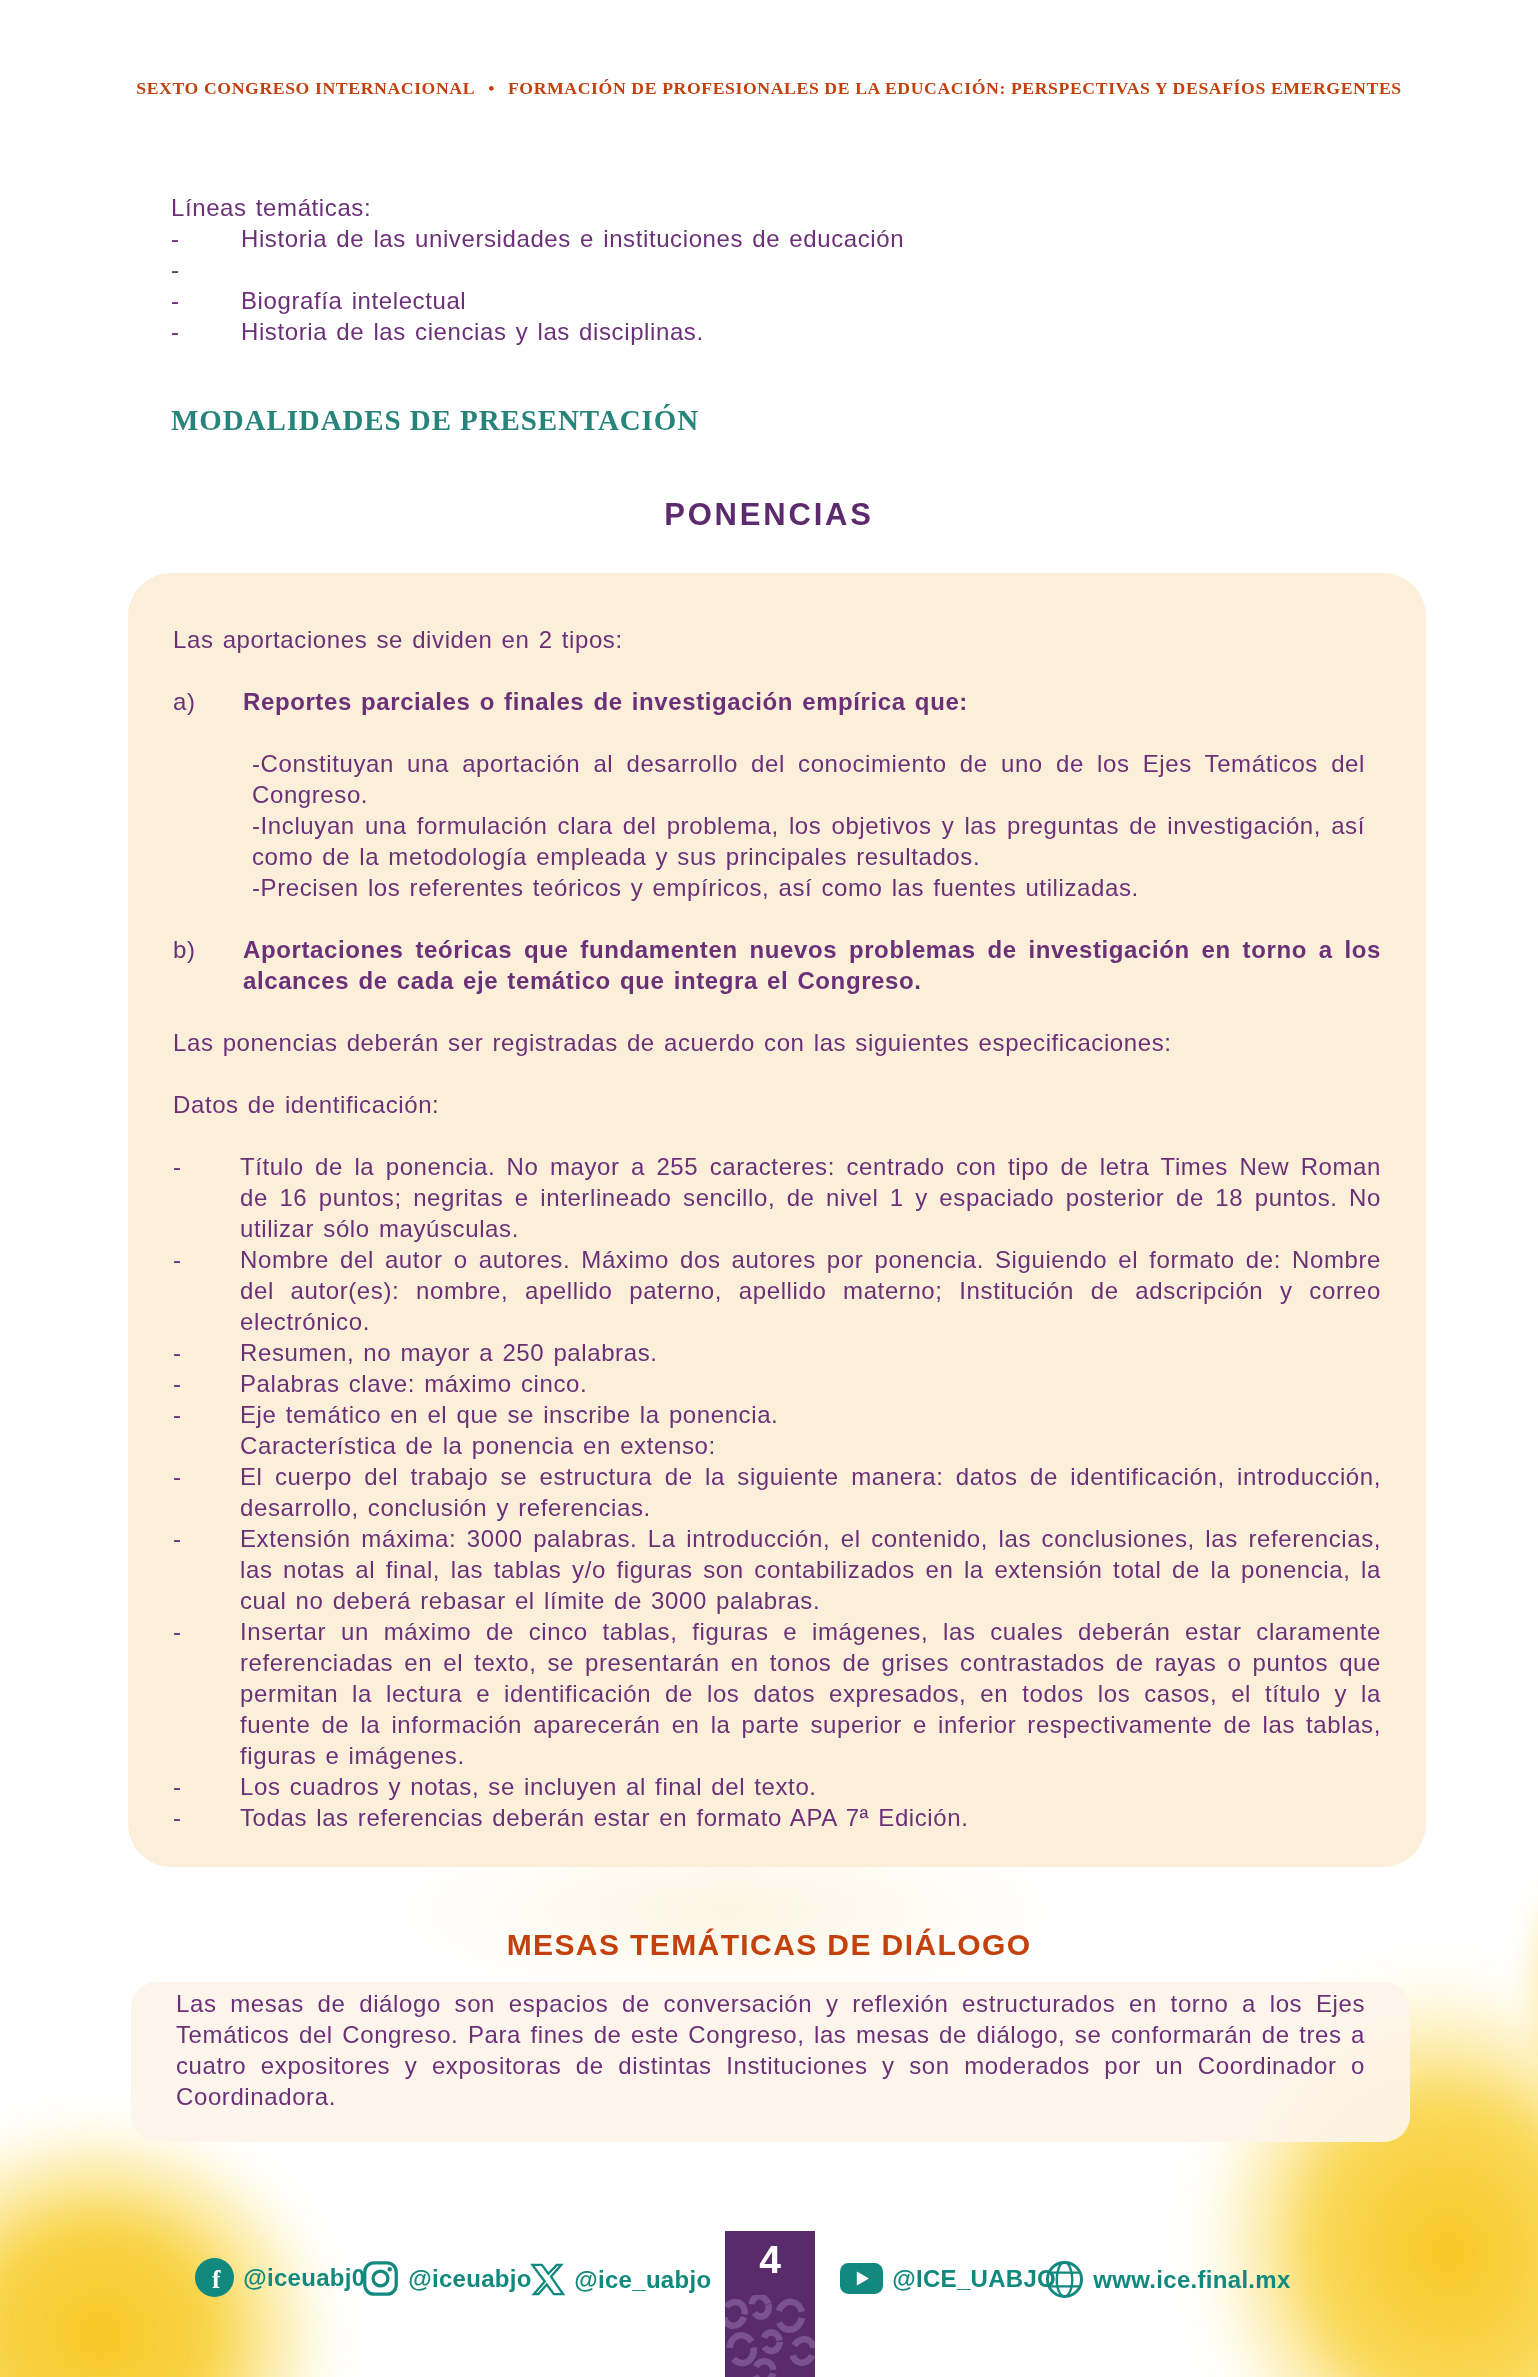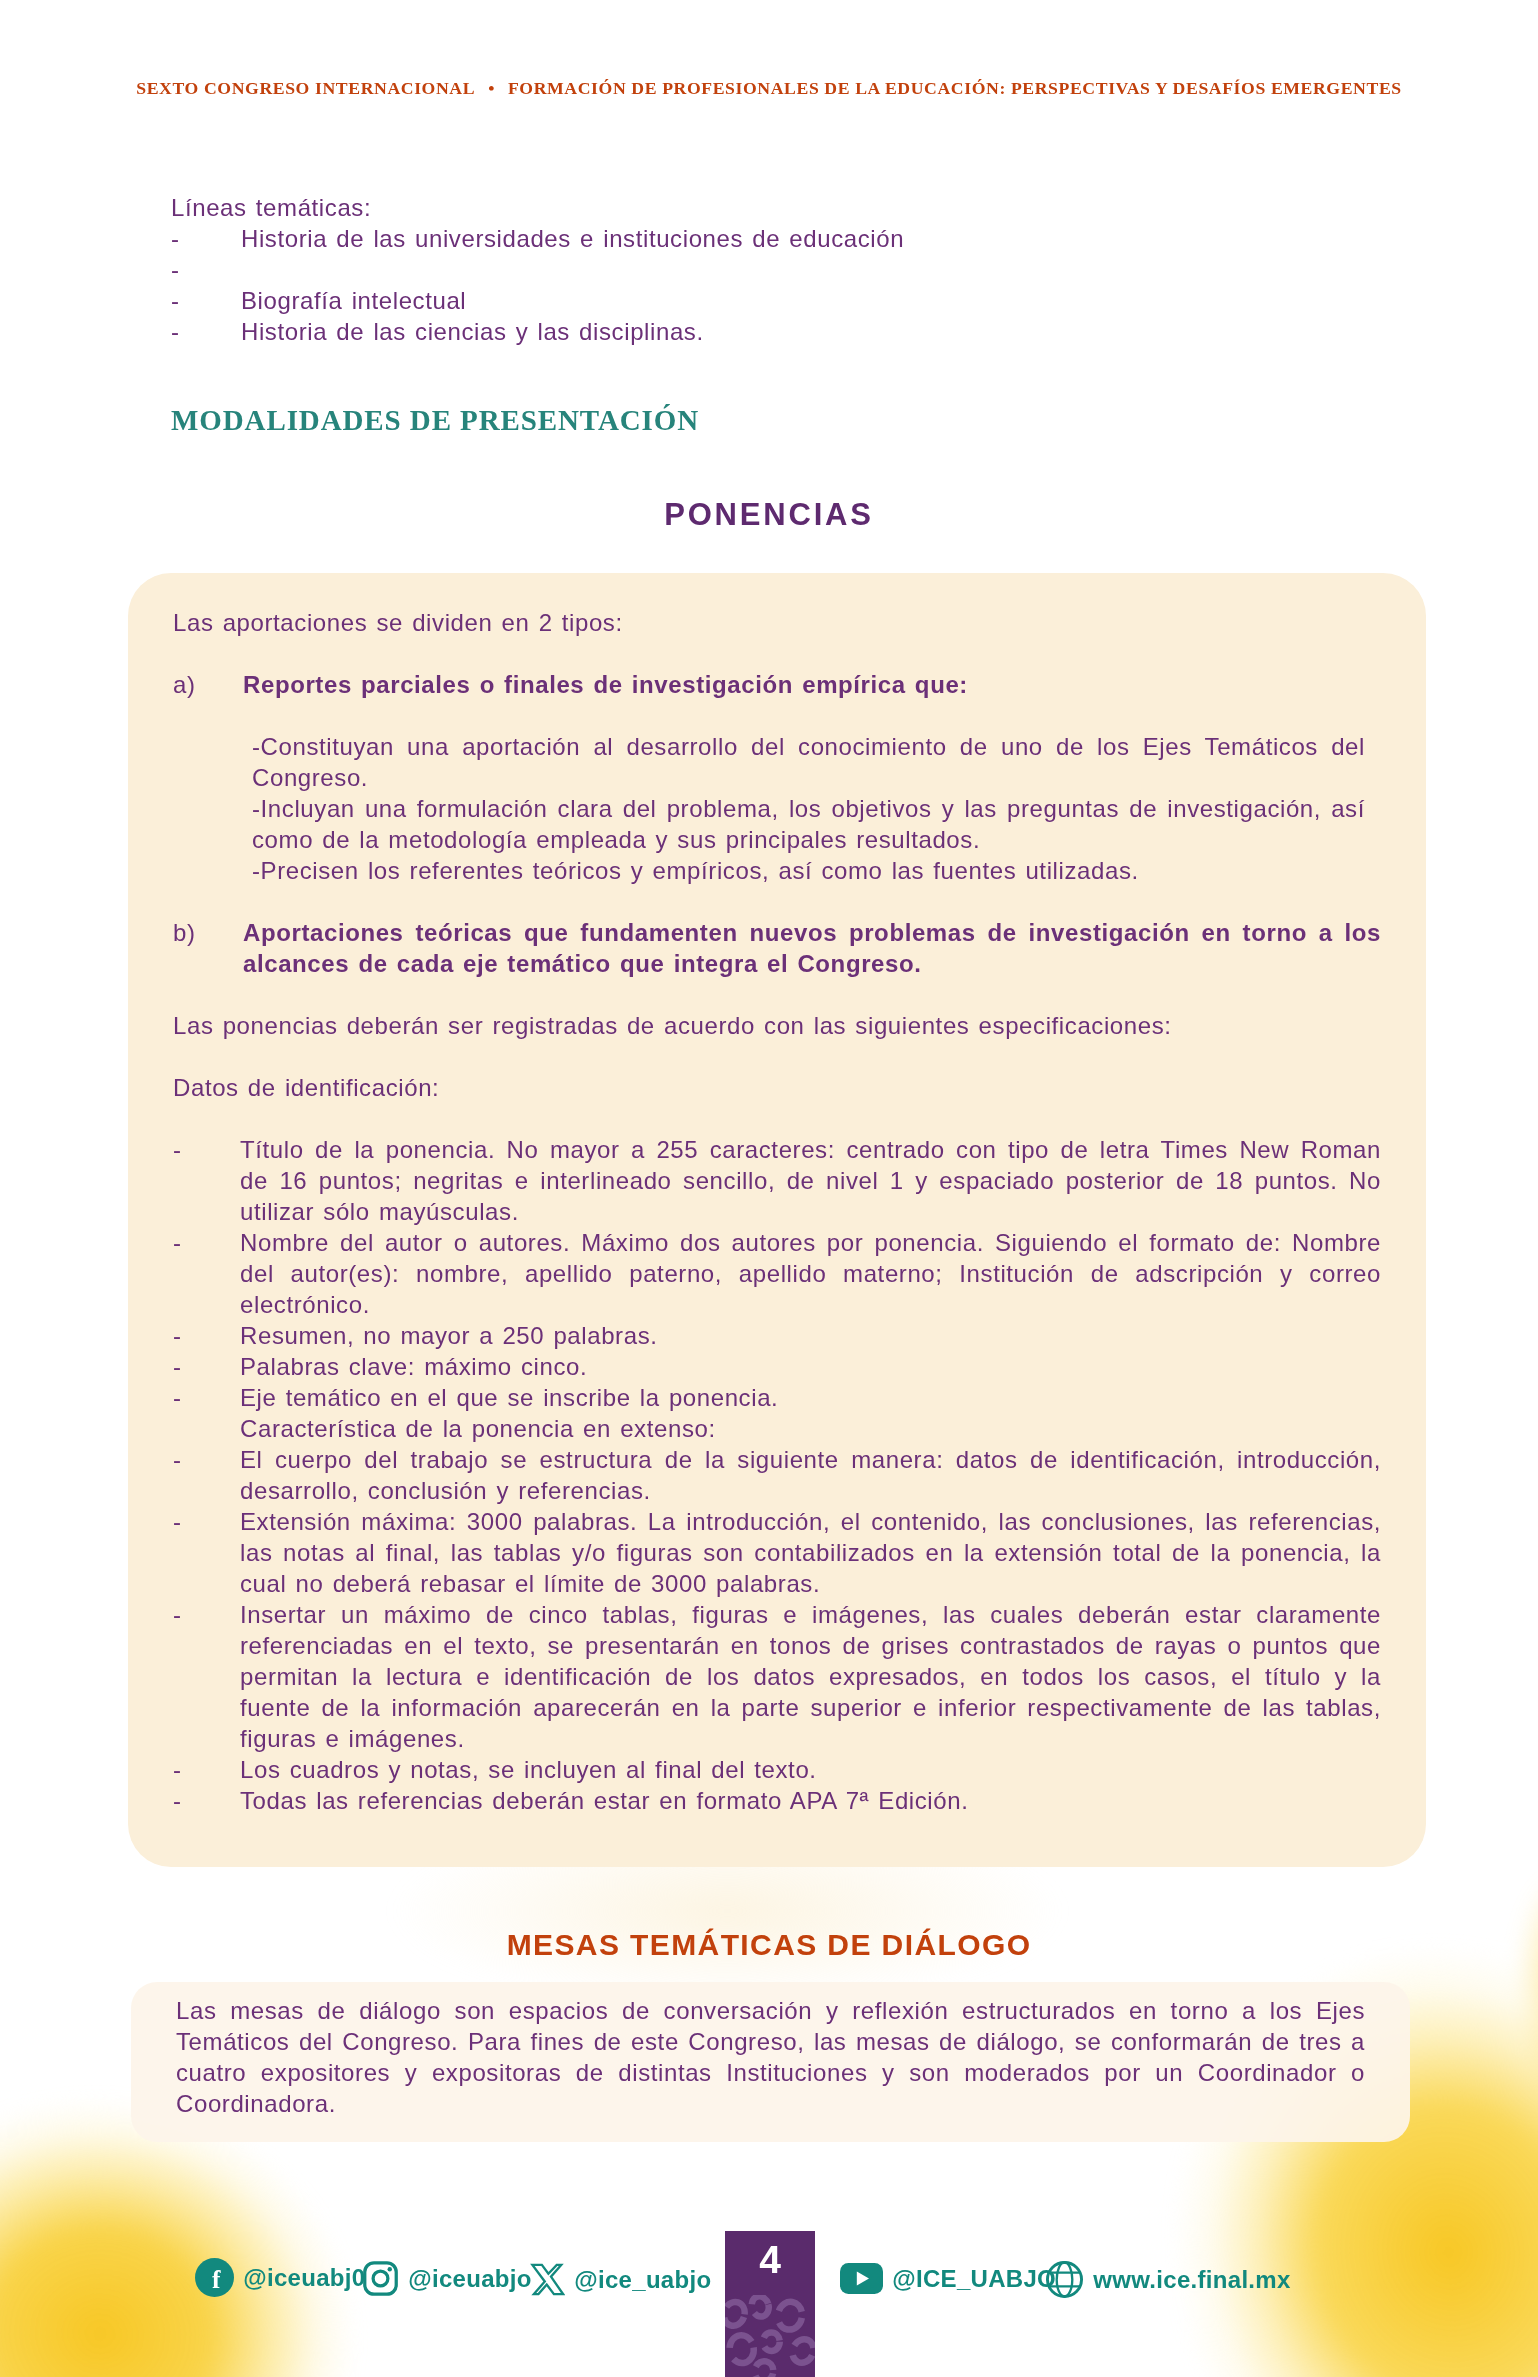--- a/index.html
+++ b/index.html
@@ -53,35 +53,35 @@
     font-weight:bold;font-size:31px;color:#5E2A6F;letter-spacing:2.8px;
   }
   .h-mesas{
     position:absolute;left:0;top:1928px;width:100%;text-align:center;
     font-weight:bold;font-size:30px;color:#c2410c;letter-spacing:1.4px;
   }
   
   .box-ponencias{
     position:absolute;left:128px;top:573px;width:1298px;height:1294px;
     background:#FBEFD9;border-radius:43px;box-sizing:border-box;
-    padding:34px 45px;text-align:justify;
+    padding:51px 45px;text-align:justify;
   }
   .box-ponencias p{margin:0 0 31px 0;}
   .ab-row{display:flex;margin:0 0 31px 0;}
   .ab-row .lbl{width:70px;flex:0 0 70px;}
   .ab-row .txt{font-weight:bold;flex:1;}
   .subpoints{margin:0 16px 31px 79px;}
   .spec-row{display:flex;}
   .spec-row .mk{width:67px;flex:0 0 67px;}
   .spec-row .tx{flex:1;}
   
   .box-mesas{
     position:absolute;left:131px;top:1982px;width:1279px;height:160px;
     background:rgba(253,244,233,0.93);border-radius:26px;box-sizing:border-box;
-    padding:13px 45px;text-align:justify;
+    padding:6px 45px;text-align:justify;
   }
   
   .social{position:absolute;display:flex;align-items:center;gap:9.3px;color:#12897E;font-weight:bold;font-size:24px;letter-spacing:0.3px;}
   .social svg{display:block;}
   .banner{
     position:absolute;left:725px;top:2231px;width:90px;height:146px;
     background:#5A2B6C;overflow:hidden;text-align:center;
   }
   .banner .num{color:#ffffff;font-weight:bold;font-size:39px;line-height:41px;margin-top:7.5px;}
   .banner svg{position:absolute;left:0;bottom:-3.7px;}

